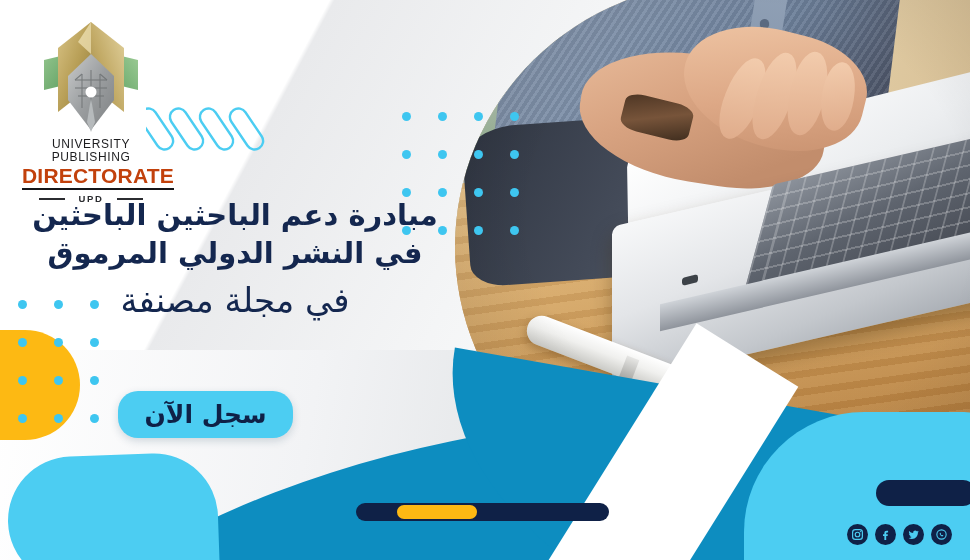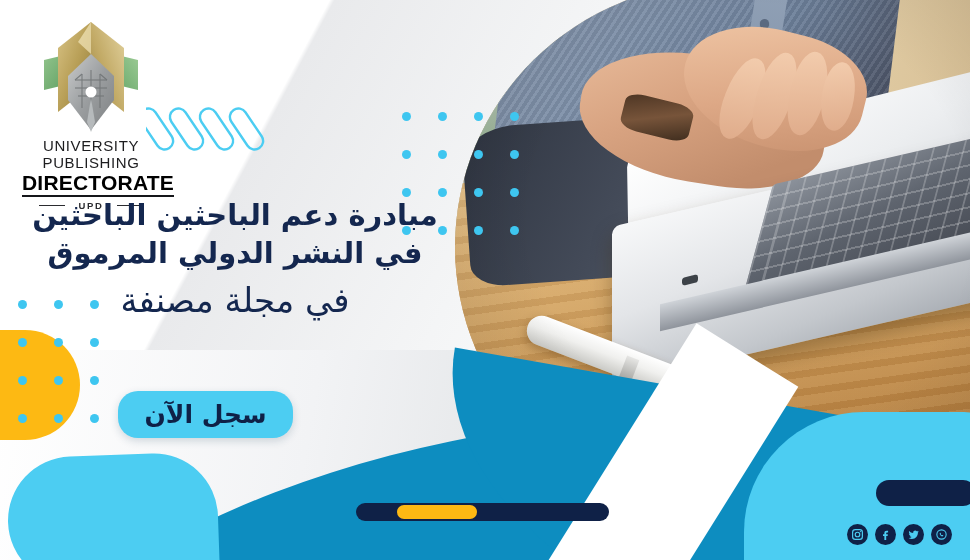--- a/index.html
+++ b/index.html
@@ -251,27 +251,27 @@
   
   .logo{
     position:absolute;left:22px;top:14px;width:138px;height:180px;
   }
   .logo-mark{position:absolute;left:0;top:0;width:138px;height:128px;}
   .logo-text{
     position:absolute;left:0;top:124px;width:138px;text-align:center;
     color:#17181a;
   }
   .logo-line1{
-    font-size:15px;letter-spacing:.6px;font-weight:400;
+    font-size:12px;letter-spacing:.6px;font-weight:400;
     color:#1d1d1f;line-height:1.1;
     font-family:"Liberation Sans",sans-serif;
   }
   .logo-line2{
     font-size:21px;font-weight:700;letter-spacing:.2px;
-    color:#000000;line-height:1.05;margin-top:1px;
+    color:#c2410c;line-height:1.05;margin-top:1px;
     border-bottom:2.5px solid #15161a;padding-bottom:1px;
     display:inline-block;
   }
   .logo-sub{
     display:flex;align-items:center;justify-content:center;gap:14px;
     margin-top:3px;
   }
   .logo-sub span.rule{flex:0 0 26px;height:1.6px;background:#2b2c30;display:block;}
   .logo-sub span.txt{font-size:9.5px;letter-spacing:1.6px;color:#2b2c30;font-weight:600;}
 

